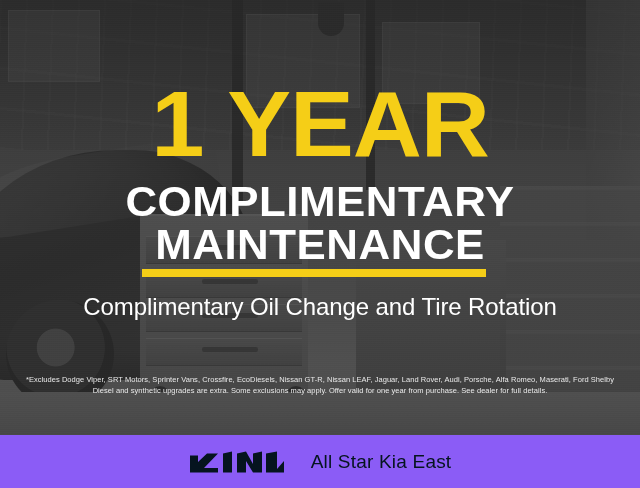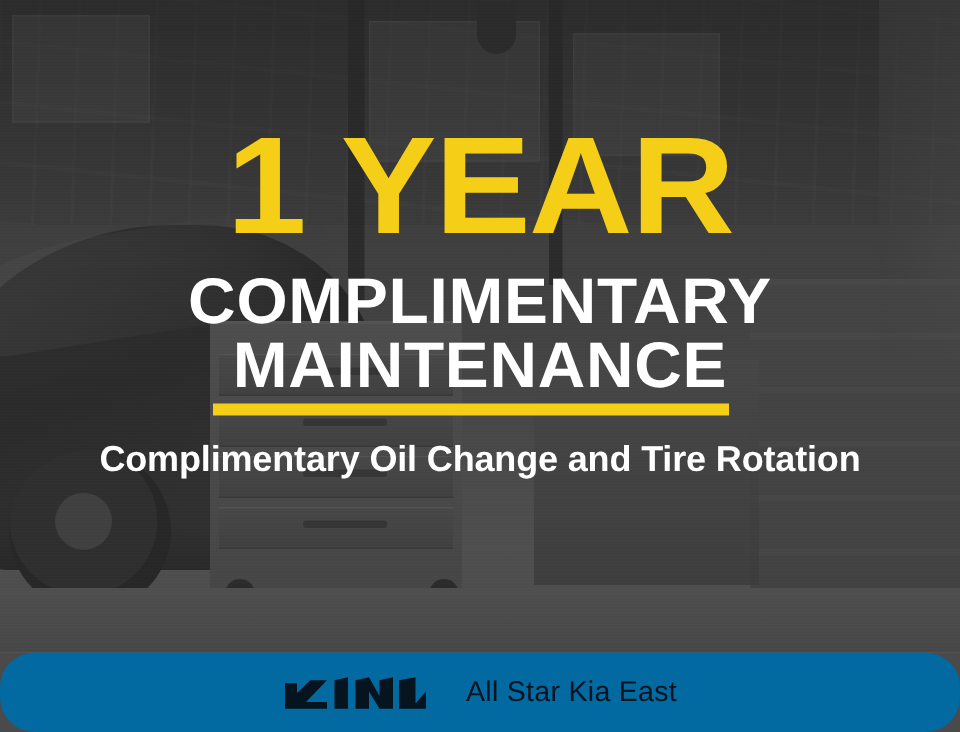--- a/index.html
+++ b/index.html
@@ -185,21 +185,21 @@
     width: 344px; height: 8px;
     background: #F5CE17;
   }
 
   .body-copy {
     position: absolute;
     left: 0; top: 292px;
     width: 640px;
     text-align: center;
     color: #ffffff;
-    font-weight: bold;
+    font-weight: normal;
     font-size: 24px;
     line-height: 30px;
     letter-spacing: -0.1px;
   }
 
   .disclaimer {
     position: absolute;
     left: 14px; top: 375px;
     width: 612px;
     text-align: center;
@@ -208,26 +208,25 @@
     line-height: 10.5px;
     letter-spacing: 0.05px;
   }
   .disclaimer div { white-space: nowrap; }
 
   
   .footer {
     position: absolute;
     left: 0; top: 435px;
     width: 640px; height: 53px;
-    background: #0369a1;
+    background: #8b5cf6;
     display: flex;
     align-items: center;
     justify-content: center;
     gap: 26px;
-    border-radius: 23px;
   }
   .kia-logo { display: block; }
   .dealer-name {
     color: #05141F;
     font-size: 19px;
     letter-spacing: 0.2px;
   }
 </style>
 </head>
 <body>
@@ -277,20 +276,22 @@
 
     <div class="subline subline-2">MAINTENANCE</div>
 
     <div class="rule"></div>
 
     <div class="body-copy">
       <div>Complimentary Oil Change and Tire Rotation</div>
     </div>
 
     <div class="disclaimer">
+      <div>*Excludes Dodge Viper, SRT Motors, Sprinter Vans, Crossfire, EcoDiesels, Nissan GT-R, Nissan LEAF, Jaguar, Land Rover, Audi, Porsche, Alfa Romeo, Maserati, Ford Shelby</div>
+      <div>Diesel and synthetic upgrades are extra. Some exclusions may apply. Offer valid for one year from purchase. See dealer for full details.</div>
     </div>
 
   </div>
 
   <div class="footer">
     <span>
       <svg class="kia-logo" width="96" height="26" viewBox="0 0 192 52" aria-hidden="true">
         <g fill="#05141F">
 
           <path d="M2 13 L18 13 L18 26 L36 9 L58 9 L30 38 L58 38 L58 47 L2 47 Z"></path>

